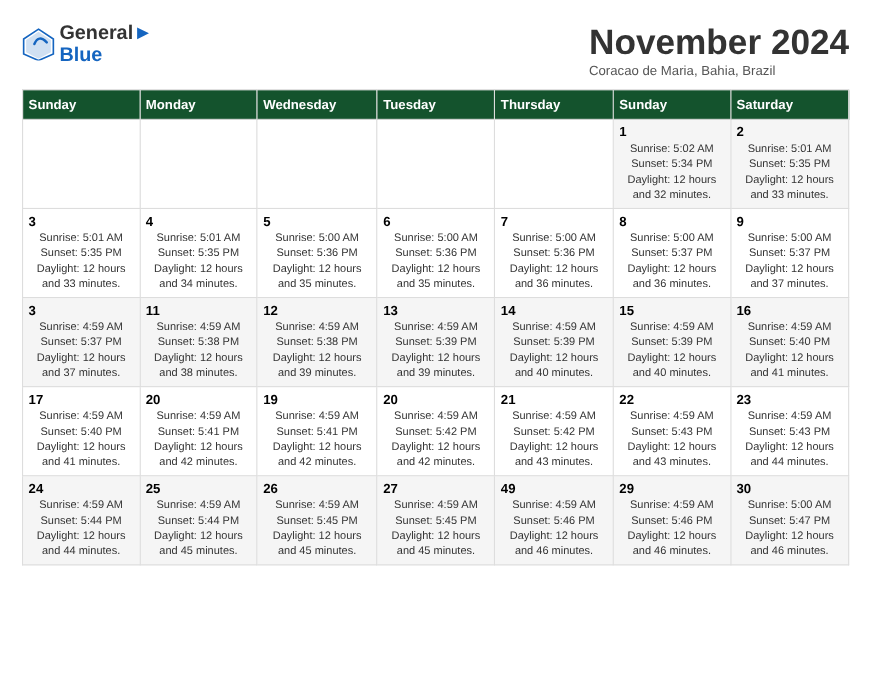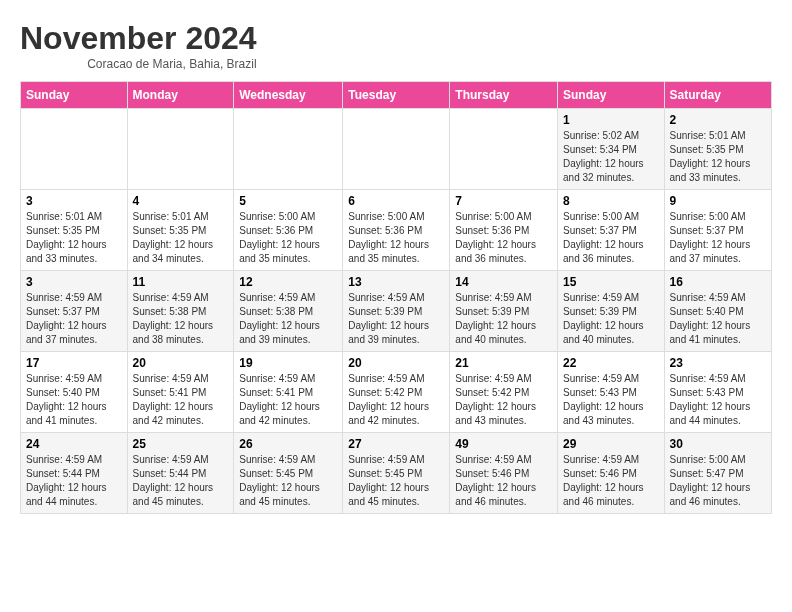--- a/index.html
+++ b/index.html
@@ -26,38 +26,37 @@
       font-weight: bold;
       color: #333;
       line-height: 1.1;
     }
     .logo-blue { color: #1565c0; }
     .logo-icon {
       width: 30px;
       height: 30px;
     }
     .title-section {
-      text-align: right;
     }
     .month-title {
       font-size: 32px;
       font-weight: bold;
       color: #333;
     }
     .location {
       font-size: 12px;
       color: #555;
     }
     table {
       width: 100%;
       border-collapse: collapse;
       font-size: 11px;
     }
     thead tr {
-      background-color: #ec4899;
+      background-color: #14532d;
       color: white;
       margin-left: 14px;
     }
     thead th {
       padding: 6px 5px;
       text-align: left;
       font-size: 12px;
       font-weight: bold;
       border: 1px solid #ddd;
     }
@@ -80,29 +79,43 @@
     .day-number {
       font-weight: bold;
       font-size: 12px;
       display: block;
       margin-bottom: 2px;
     }
     .day-info {
       font-size: 10px;
       color: #333;
       line-height: 1.4;
+      text-align: center;
     }
     .empty-cell {
       background: #fff;
     }
   </style>
 </head>
 <body>
 
 <div class="header">
+  <div class="logo">
+    <svg class="logo-icon" viewBox="0 0 40 40">
+      <polygon points="20,5 35,15 35,30 20,38 5,30 5,15" fill="#1565c0" opacity="0.2"></polygon>
+      <polygon points="20,2 38,14 38,32 20,40 2,32 2,14" fill="none" stroke="#1565c0" stroke-width="2"></polygon>
+      <path d="M15,20 Q20,8 30,18" fill="none" stroke="#1565c0" stroke-width="3" stroke-linecap="round"></path>
+    </svg>
+    <div>
+      <div class="logo-text">
+        <span style="color:#333">General</span><span class="logo-blue">►</span>
+      </div>
+      <div class="logo-text logo-blue">Blue</div>
+    </div>
+  </div>
   <div class="title-section">
     <div class="month-title">November 2024</div>
     <div class="location">Coracao de Maria, Bahia, Brazil</div>
   </div>
 </div>
 
 <table>
   <thead>
     <tr>
       <th>Sunday</th>

